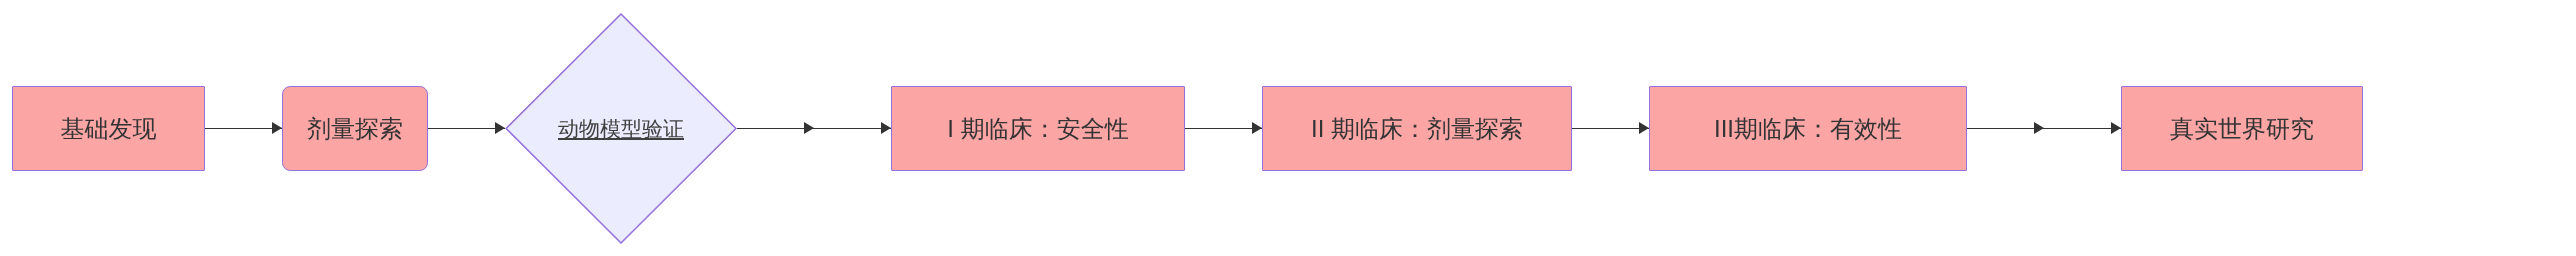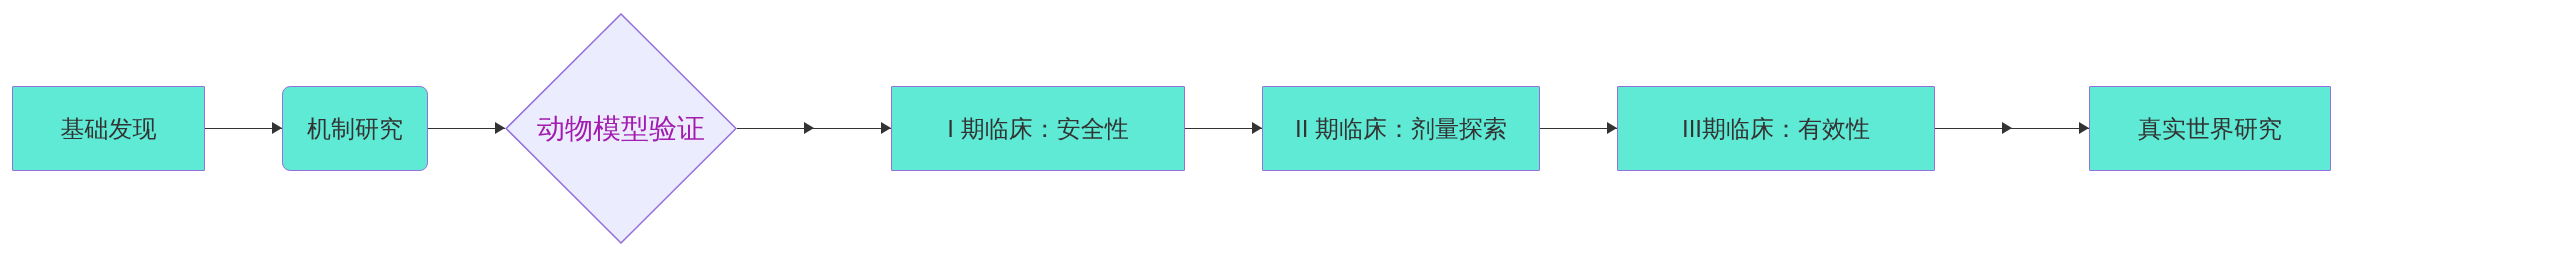--- a/index.html
+++ b/index.html
@@ -16,21 +16,21 @@
     height: 257px;
     padding-left: 12px;
   }
   .node {
     flex: none;
     box-sizing: border-box;
     display: flex;
     align-items: center;
     justify-content: center;
     height: 85px;
-    background: #5eead4;
+    background: #fca5a5;
     border: 1.5px solid #9370DB;
     border-radius: 1px;
     color: #333333;
     font-size: 24px;
     line-height: 1;
     text-align: right;
     white-space: nowrap;
   }
   .node.rounded { border-radius: 8.2px; }
   .diamond-wrap {
@@ -39,24 +39,25 @@
     width: 232px;
     height: 231px;
   }
   .diamond-wrap svg { display: block; width: 100%; height: 100%; }
   .diamond-label {
     position: absolute;
     top: 0; left: 0; right: 0; bottom: 0;
     display: flex;
     align-items: center;
     justify-content: center;
-    color: #a21caf;
-    font-size: 28px;
+    color: #404040;
+    font-size: 21px;
     line-height: 1;
     white-space: nowrap;
+    text-decoration: underline;
   }
   .arrow {
     flex: none;
     position: relative;
     width: 77px;
     height: 1.5px;
     background: #333333;
   }
   .arrow::after {
     content: "";
@@ -74,21 +75,21 @@
 
 <div class="canvas">
 
   <div class="node" style="width:193px">
     <span>基础发现</span>
   </div>
 
   <div class="arrow"></div>
 
   <div class="node rounded" style="width:146px">
-    <span>机制研究</span>
+    <span>剂量探索</span>
   </div>
 
   <div class="arrow"></div>
 
   <div class="diamond-wrap">
     <svg viewBox="0 0 450 448">
       <polygon points="225,2 448,224 225,446 2,224" fill="#ECECFF" stroke="#9370DB" stroke-width="3"></polygon>
     </svg>
     <div class="diamond-label">动物模型验证</div>
   </div>
@@ -97,21 +98,21 @@
 
 
   <div class="arrow"></div>
 
   <div class="node" style="width:294px">
     <span>I 期临床：安全性</span>
   </div>
 
   <div class="arrow"></div>
 
-  <div class="node" style="width:278px">
+  <div class="node" style="width:310px">
     <span>II 期临床：剂量探索</span>
   </div>
 
   <div class="arrow"></div>
 
   <div class="node" style="width:318px">
     <span>III期临床：有效性</span>
   </div>
 
   <div class="arrow"></div>

